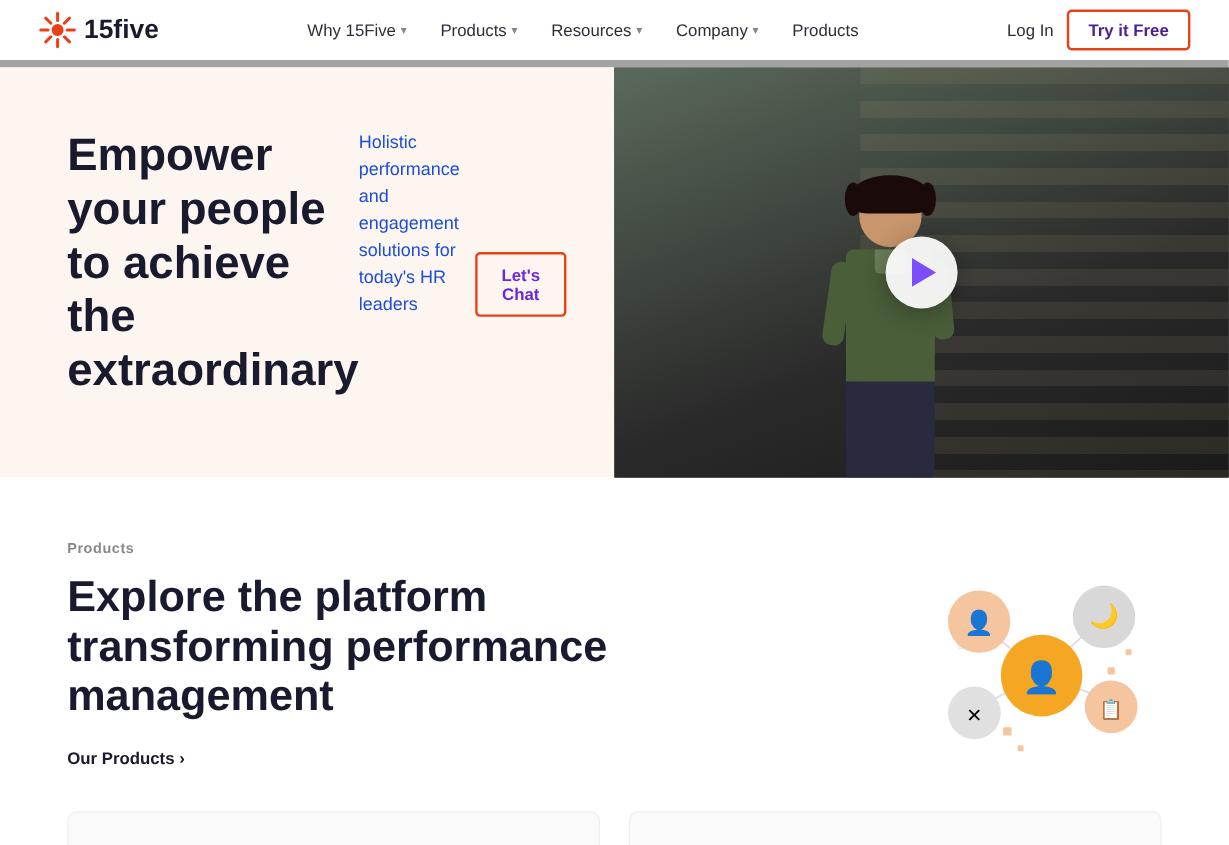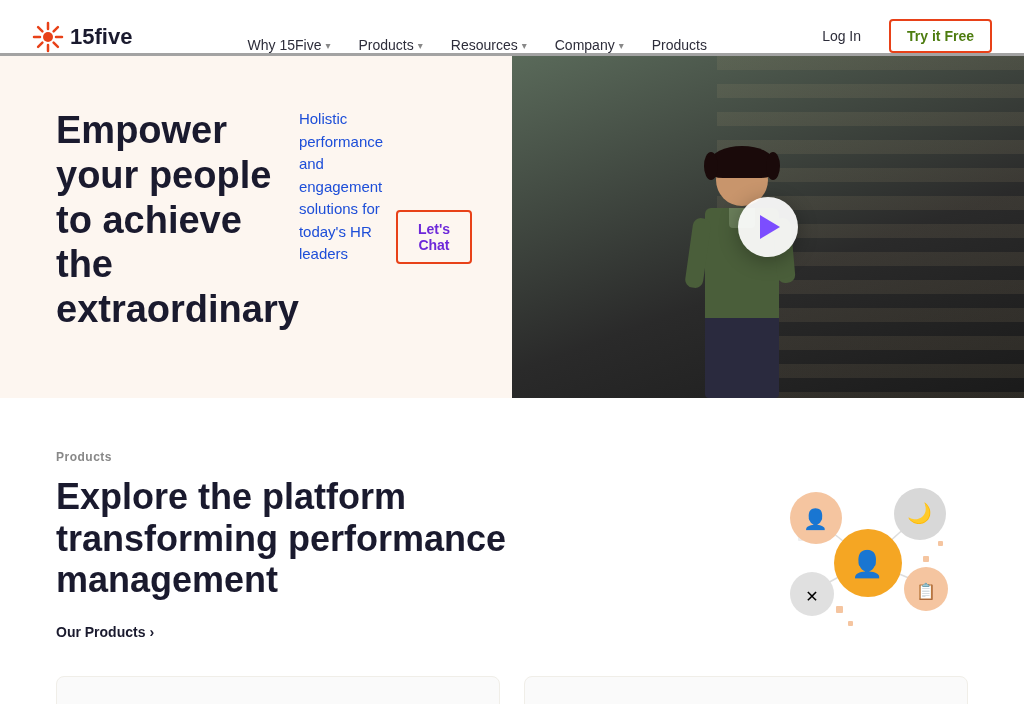--- a/index.html
+++ b/index.html
@@ -1,36 +1,36 @@
 <!DOCTYPE html>
 <html><head>
   <meta charset="utf-8">
   <style>
     * { margin: 0; padding: 0; box-sizing: border-box; }
     body { font-family: -apple-system, BlinkMacSystemFont, 'Segoe UI', sans-serif; background: #fff; overflow-x: hidden; }
 
     
     nav {
-      display: flex; align-items: flex-end; justify-content: space-between;
+      display: flex; align-items: center; justify-content: space-between;
       padding: 0 32px; height: 56px; background: #fff;
-      border-bottom: 3px solid #a3a3a3; position: relative; z-index: 10;
+      border-bottom: 6px solid #a3a3a3; position: relative; z-index: 10;
     }
     .nav-logo { display: flex; align-items: center; gap: 6px; text-decoration: none; }
     .nav-logo-icon { width: 32px; height: 32px; }
     .nav-logo-text { font-size: 22px; font-weight: 700; color: #1a1a2e; }
     .nav-links { display: flex; align-items: center; gap: 28px; }
     .nav-link {
       font-size: 14px; color: #2d2d3a; text-decoration: none; cursor: pointer;
       display: flex; align-items: center; gap: 4px;
     }
     .chevron { font-size: 10px; color: #888; }
-    .nav-actions { display: flex; align-items: center; gap: 28px; }
+    .nav-actions { display: flex; align-items: center; gap: 11px; }
     .btn-login { font-size: 14px; color: #2d2d3a; text-decoration: none; cursor: pointer; }
     .btn-try {
-      border: 2px solid #e84118; color: #4d7c0f; background: transparent;
+      border: 2px solid #e84118; color: #4c1d95; background: transparent;
       padding: 7px 16px; border-radius: 4px; font-size: 14px; font-weight: 600;
       cursor: pointer;
     }
 
     
     .hero {
       display: flex; align-items: stretch;
       background: #fdf6f0; min-height: 310px;
     }
     .hero-left {

